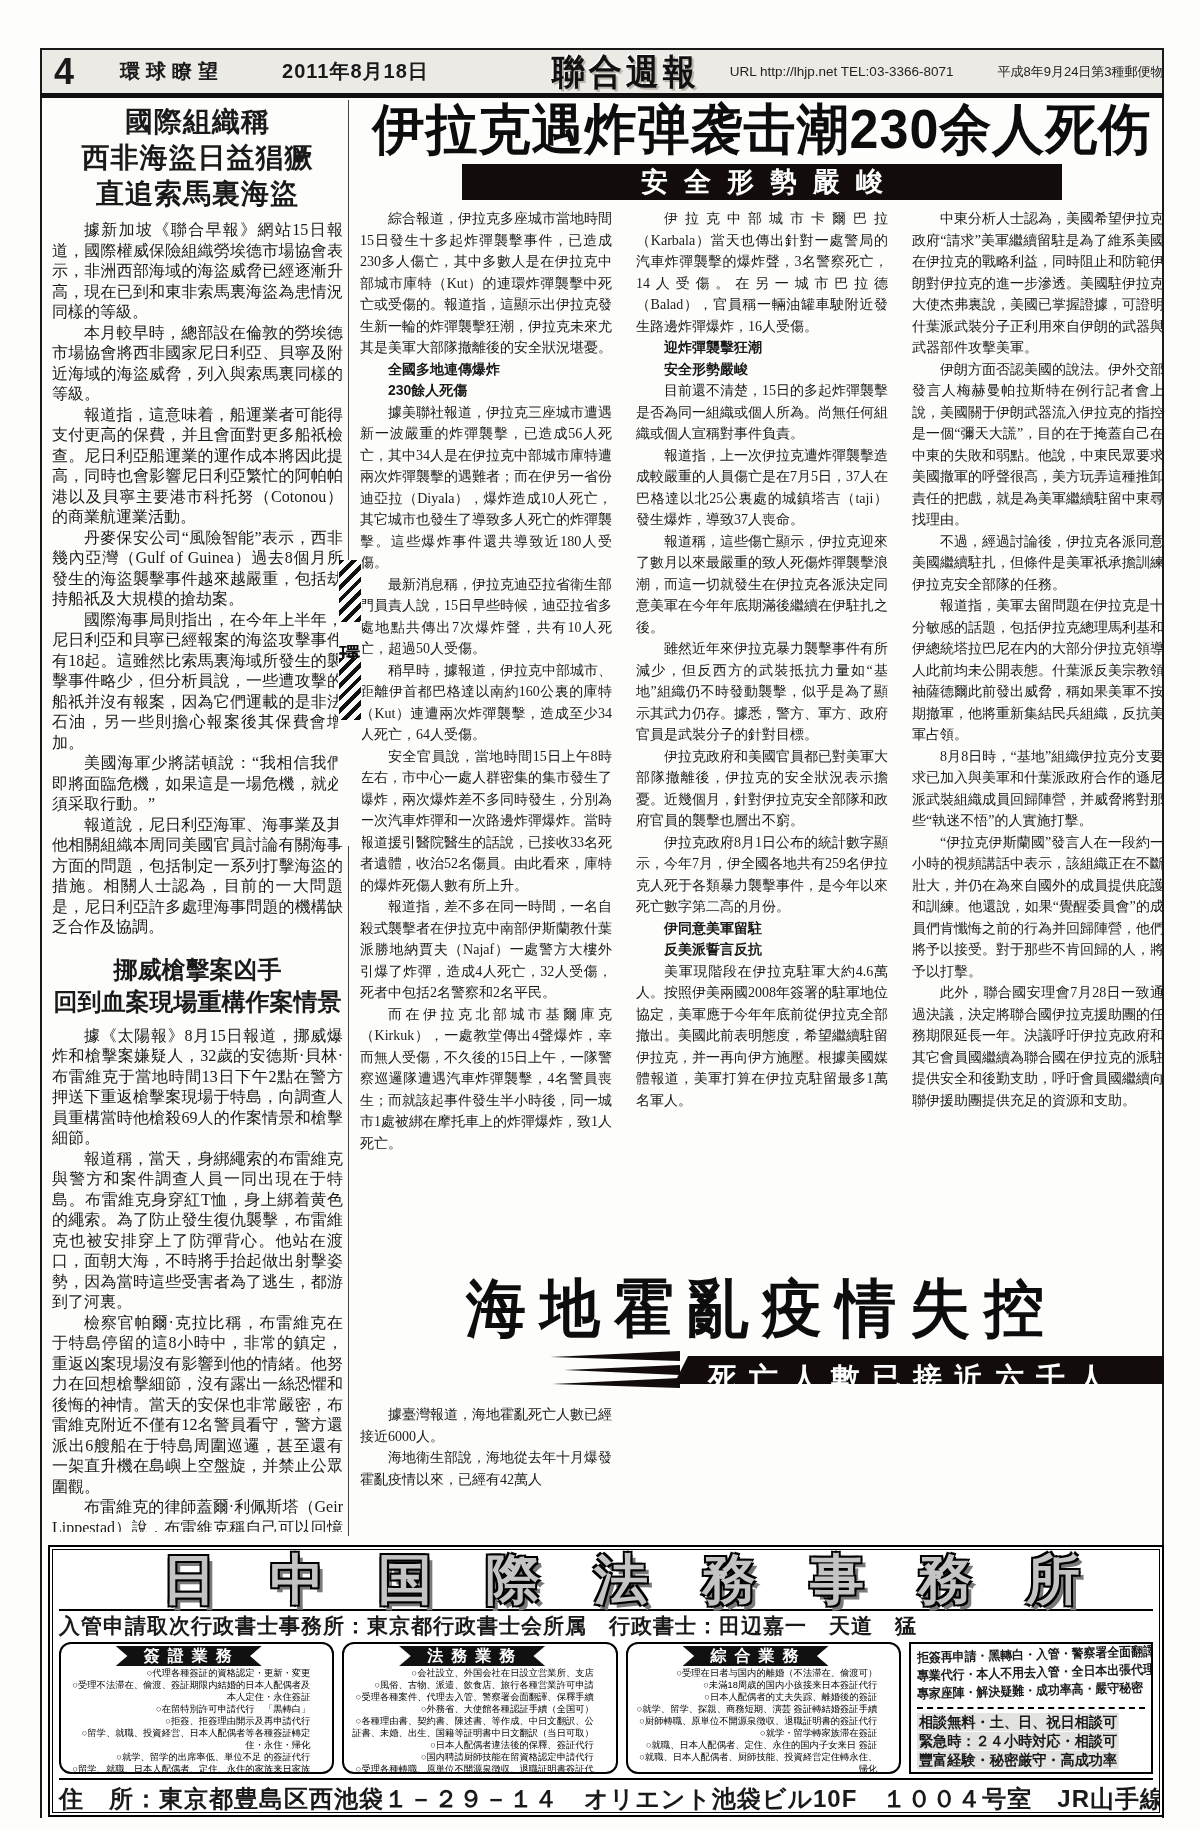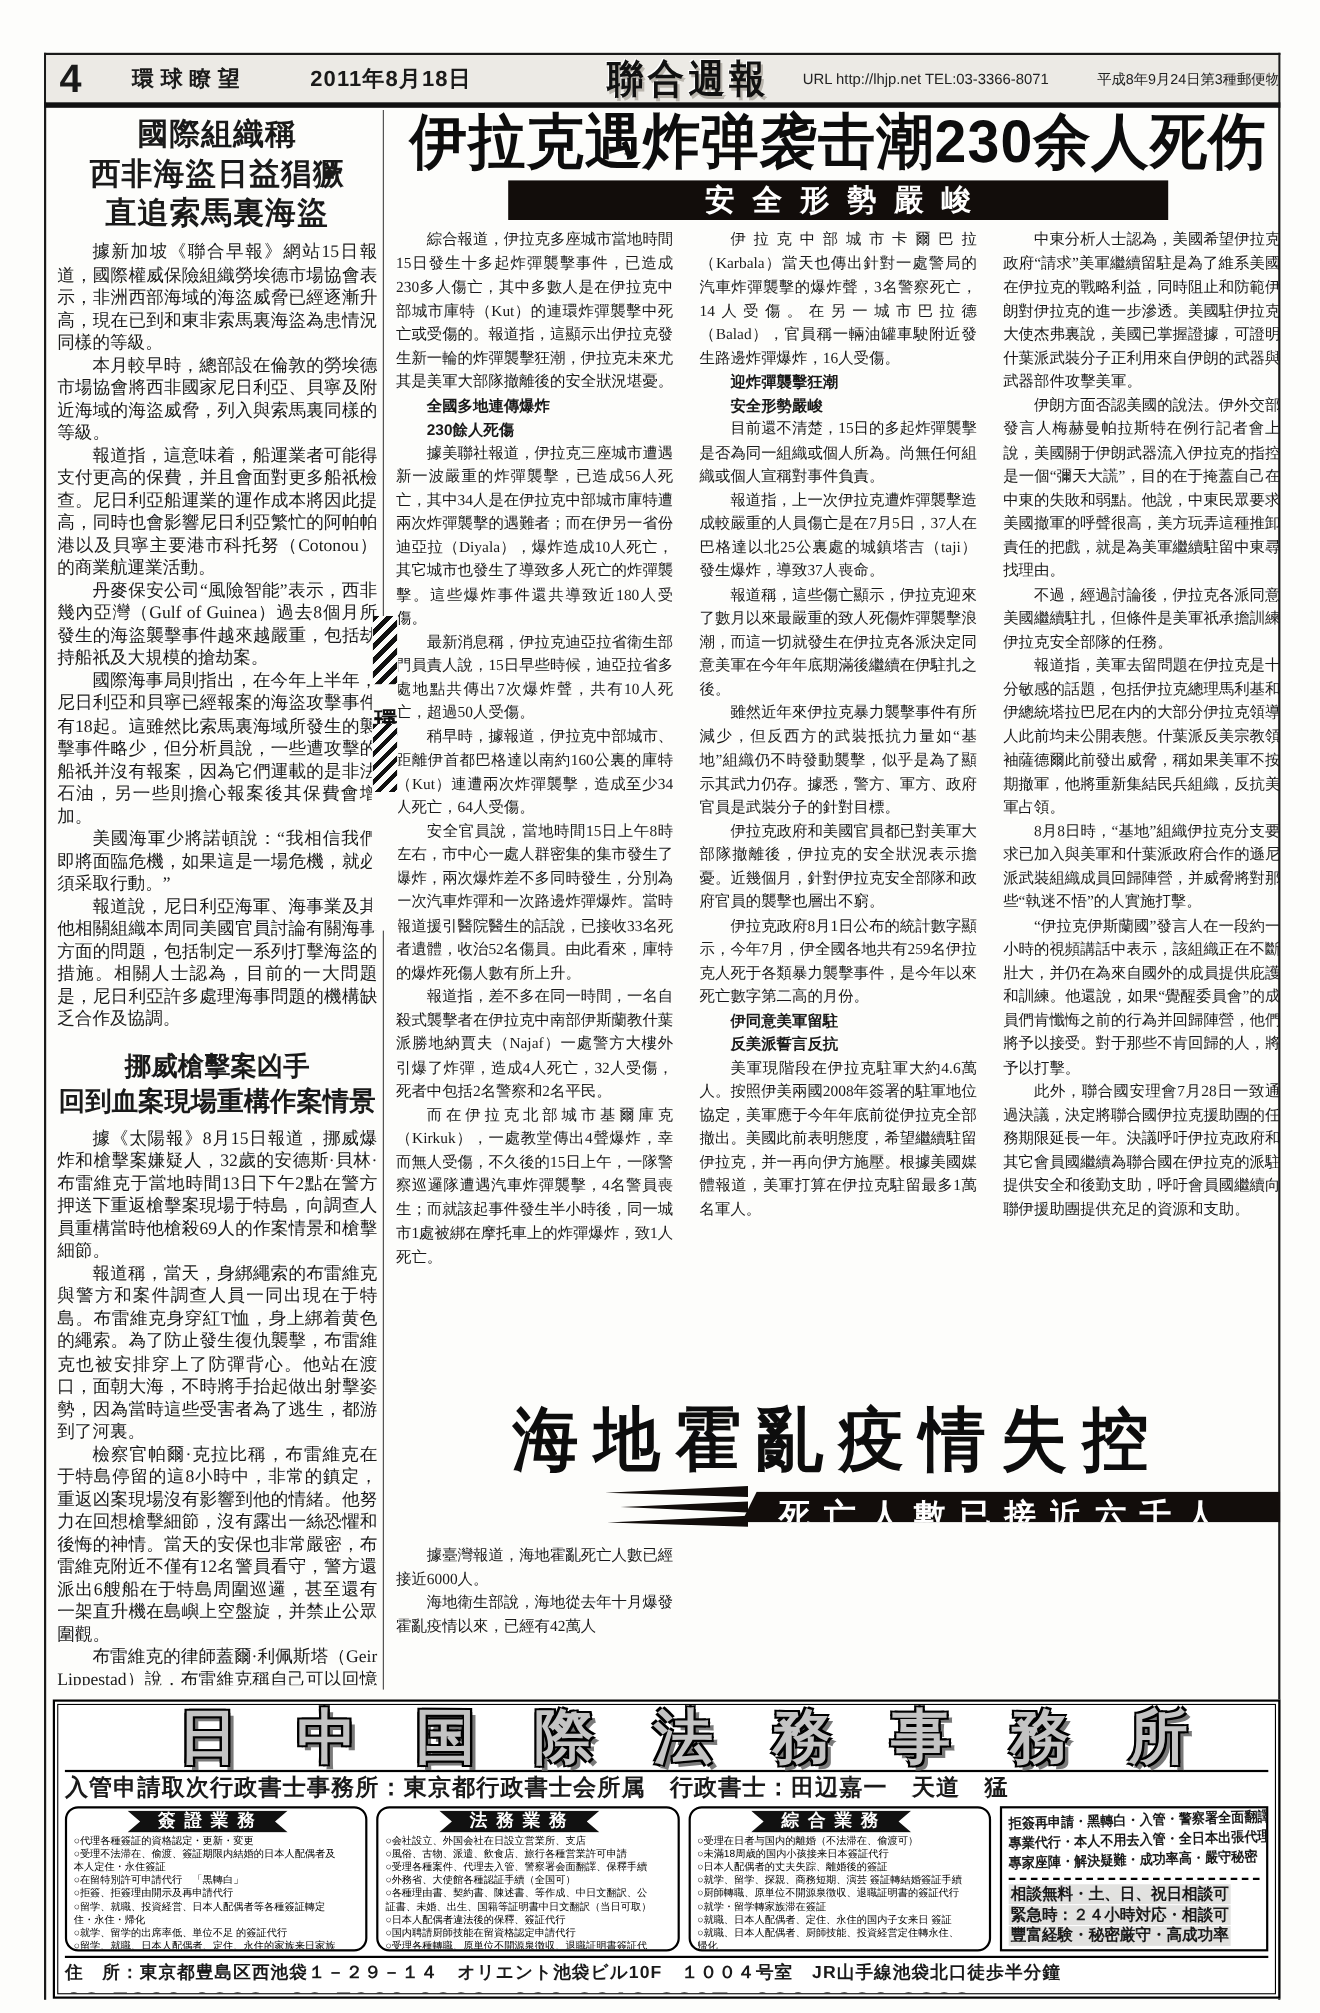--- a/index.html
+++ b/index.html
@@ -122,35 +122,35 @@
     border:2px solid #000; border-radius:12px; width:280px; height:132px;
     padding:0 22px 2px 6px; position:relative; overflow:hidden;
   }
   .ribbon {
     display:block; width:max-content; margin:2px auto 1px auto; background:#111; color:#fff;
     font-family:"Liberation Sans","DejaVu Sans",sans-serif; font-weight:900;
     font-size:16px; line-height:20px; letter-spacing:8px; padding:0 22px 0 28px;
     clip-path:polygon(0 0, 100% 0, 92% 50%, 100% 100%, 0 100%, 8% 50%);
   }
   .svc-items { font-family:"Liberation Sans","DejaVu Sans",sans-serif; }
-  .ad-item { font-size:9.3px; line-height:12px; letter-spacing:0; color:#000; }
+  .ad-item { font-size:9.3px; line-height:12px; letter-spacing:0; color:#000;text-align:right; }
   .infobox {
     border:2px solid #000; width:248px; height:132px; padding:3px 6px; overflow:hidden;
     font-family:"Liberation Sans","DejaVu Sans",sans-serif;
   }
   .slant { font-weight:900; font-size:12.8px; line-height:15px; white-space:nowrap;
            transform:rotate(-1.6deg) scaleX(0.93); transform-origin:left center; margin:3px 0; }
   .dashed { border-top:2px dashed #000; margin:6px 0 4px 0; }
   .infoline { font-weight:900; font-size:14.6px; line-height:18px; white-space:nowrap;
               background:#e2e2e0; width:max-content; padding:0 2px; margin:1px 0;
               transform:scaleX(0.97); transform-origin:left center; }
   .ad-address {
     display:flex; align-items:baseline; border-top:2px solid #000; margin-top:4px; padding-top:3px;
     font-family:"Liberation Sans","DejaVu Sans",sans-serif; font-weight:700;
-    font-size:16px; white-space:nowrap; letter-spacing:1px;
+    font-size:24px; white-space:nowrap; letter-spacing:1px;
   }
   .ad-phones { display:flex; align-items:baseline; gap:10px; white-space:nowrap; margin-top:1px;
     font-family:"Liberation Sans","DejaVu Sans",sans-serif; }
   .ph-num   { font-size:31px; font-weight:900; letter-spacing:0; transform:scaleX(0.94); transform-origin:left center; }
 </style>
 </head>
 <body>
 
 <div class="page">
 

